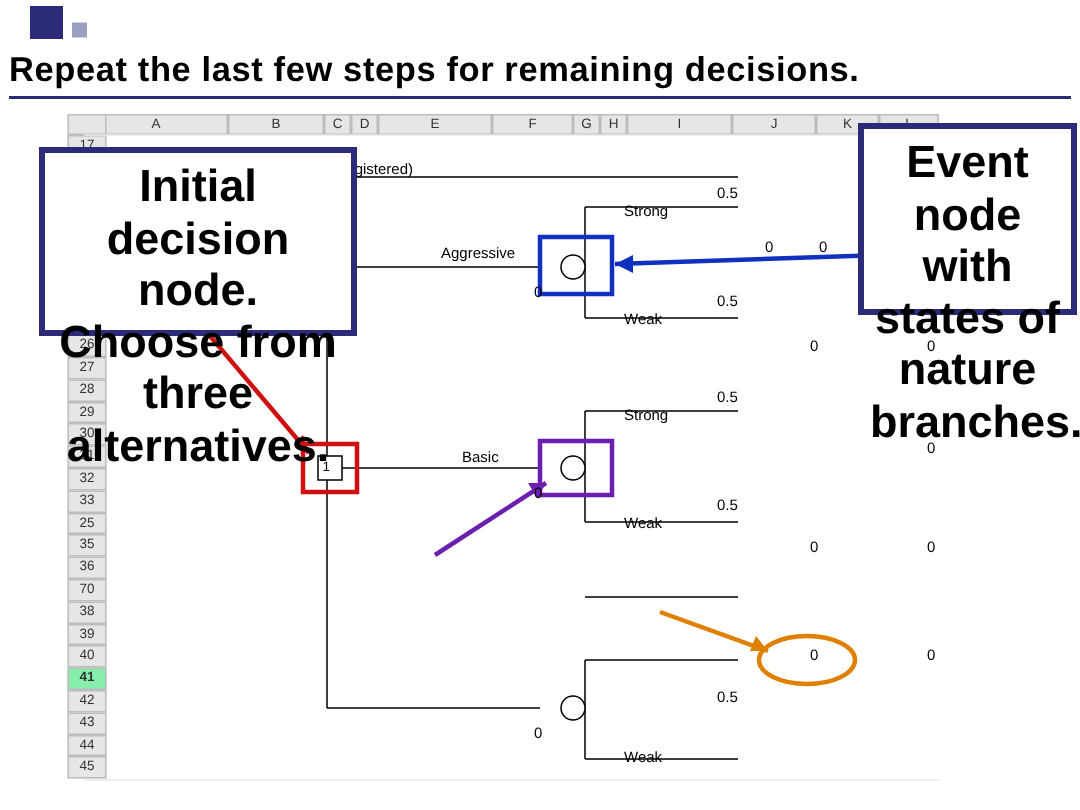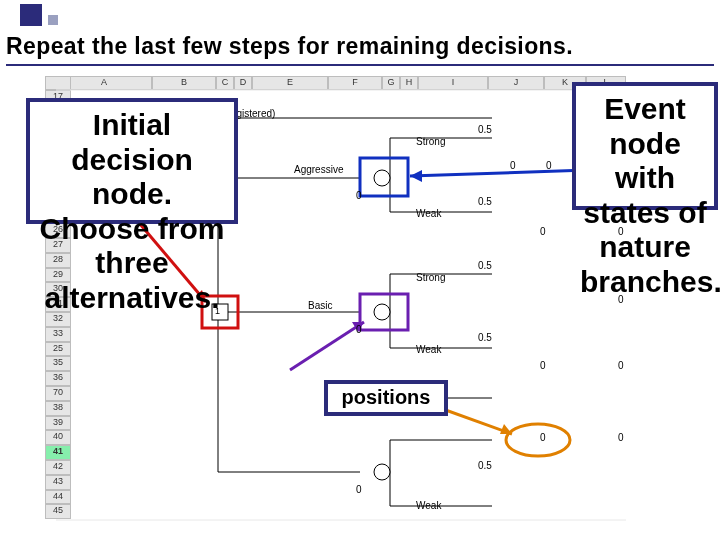--- a/index.html
+++ b/index.html
@@ -260,15 +260,14 @@
 
   <span class="val" style="left:478px;top:460px">0.5</span>
   <span class="val" style="left:416px;top:500px">Weak</span>
   <span class="val" style="left:356px;top:484px">0</span>
 
   <div class="callout" style="left:26px;top:98px;width:212px;height:126px">Initial decision node.  Choose from three alternatives.</div>
 
   <div class="callout" style="left:572px;top:82px;width:146px;height:128px">Event node with states of nature branches.</div>
 
 
-  <div class="callout" style="left:324px;top:380px;width:124px;height:36px;font-size:20px;padding:2px 4px">positions</div>
 
 </div>
 
 </body></html>

